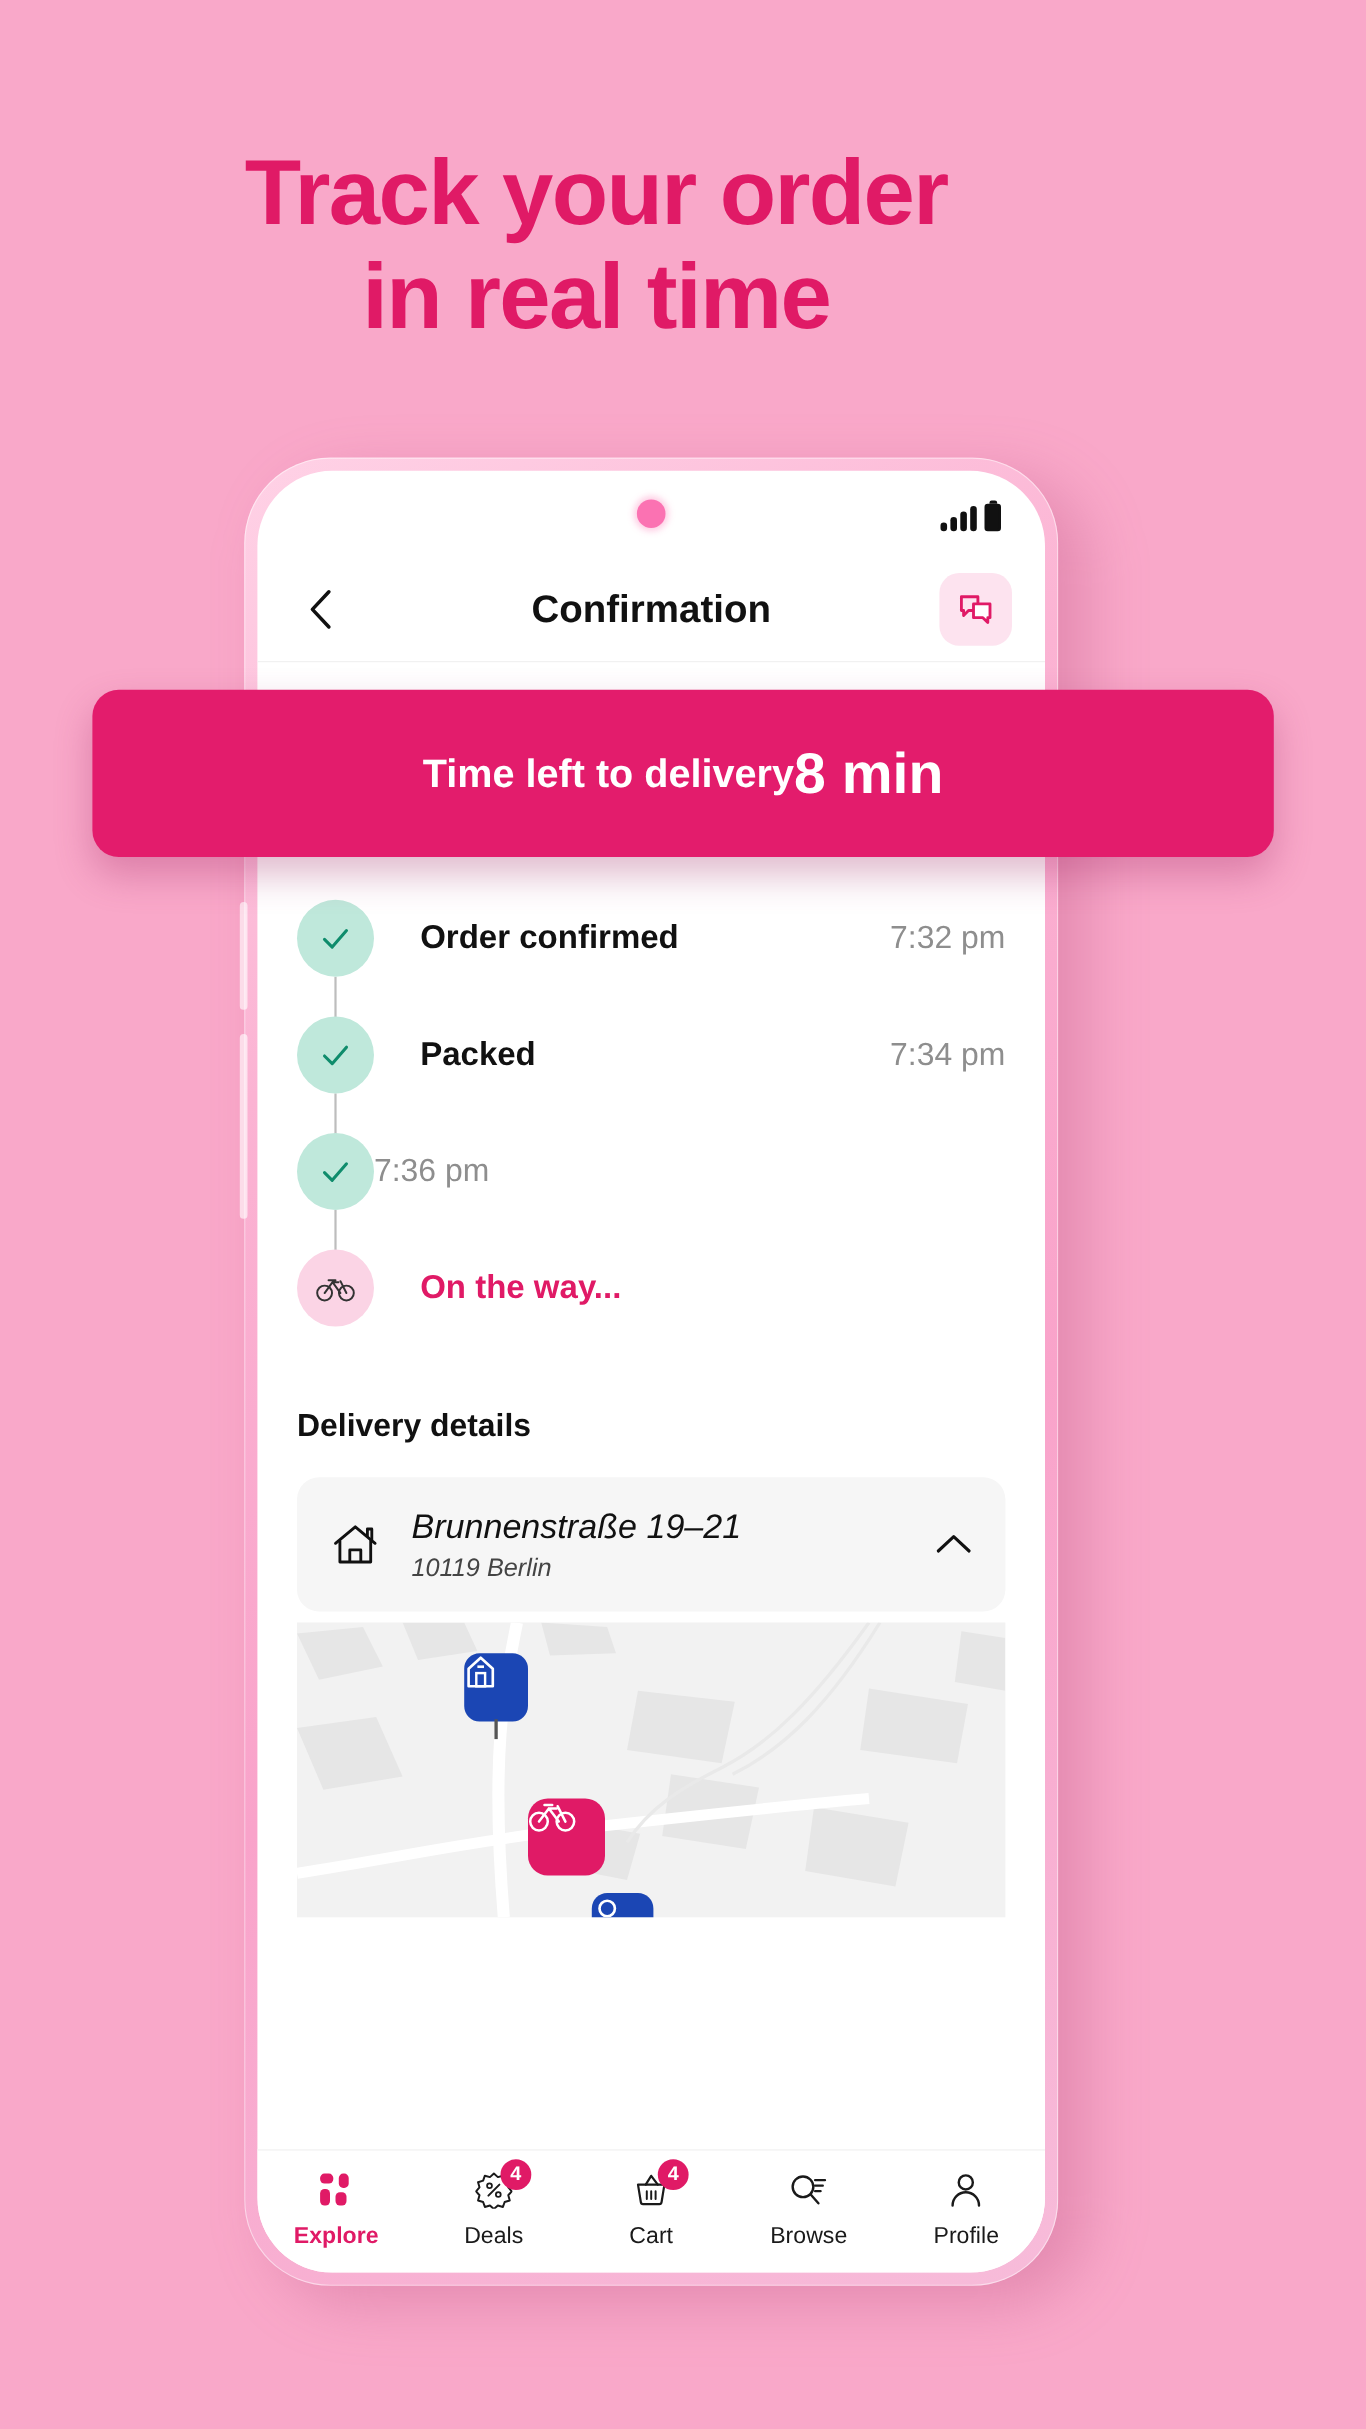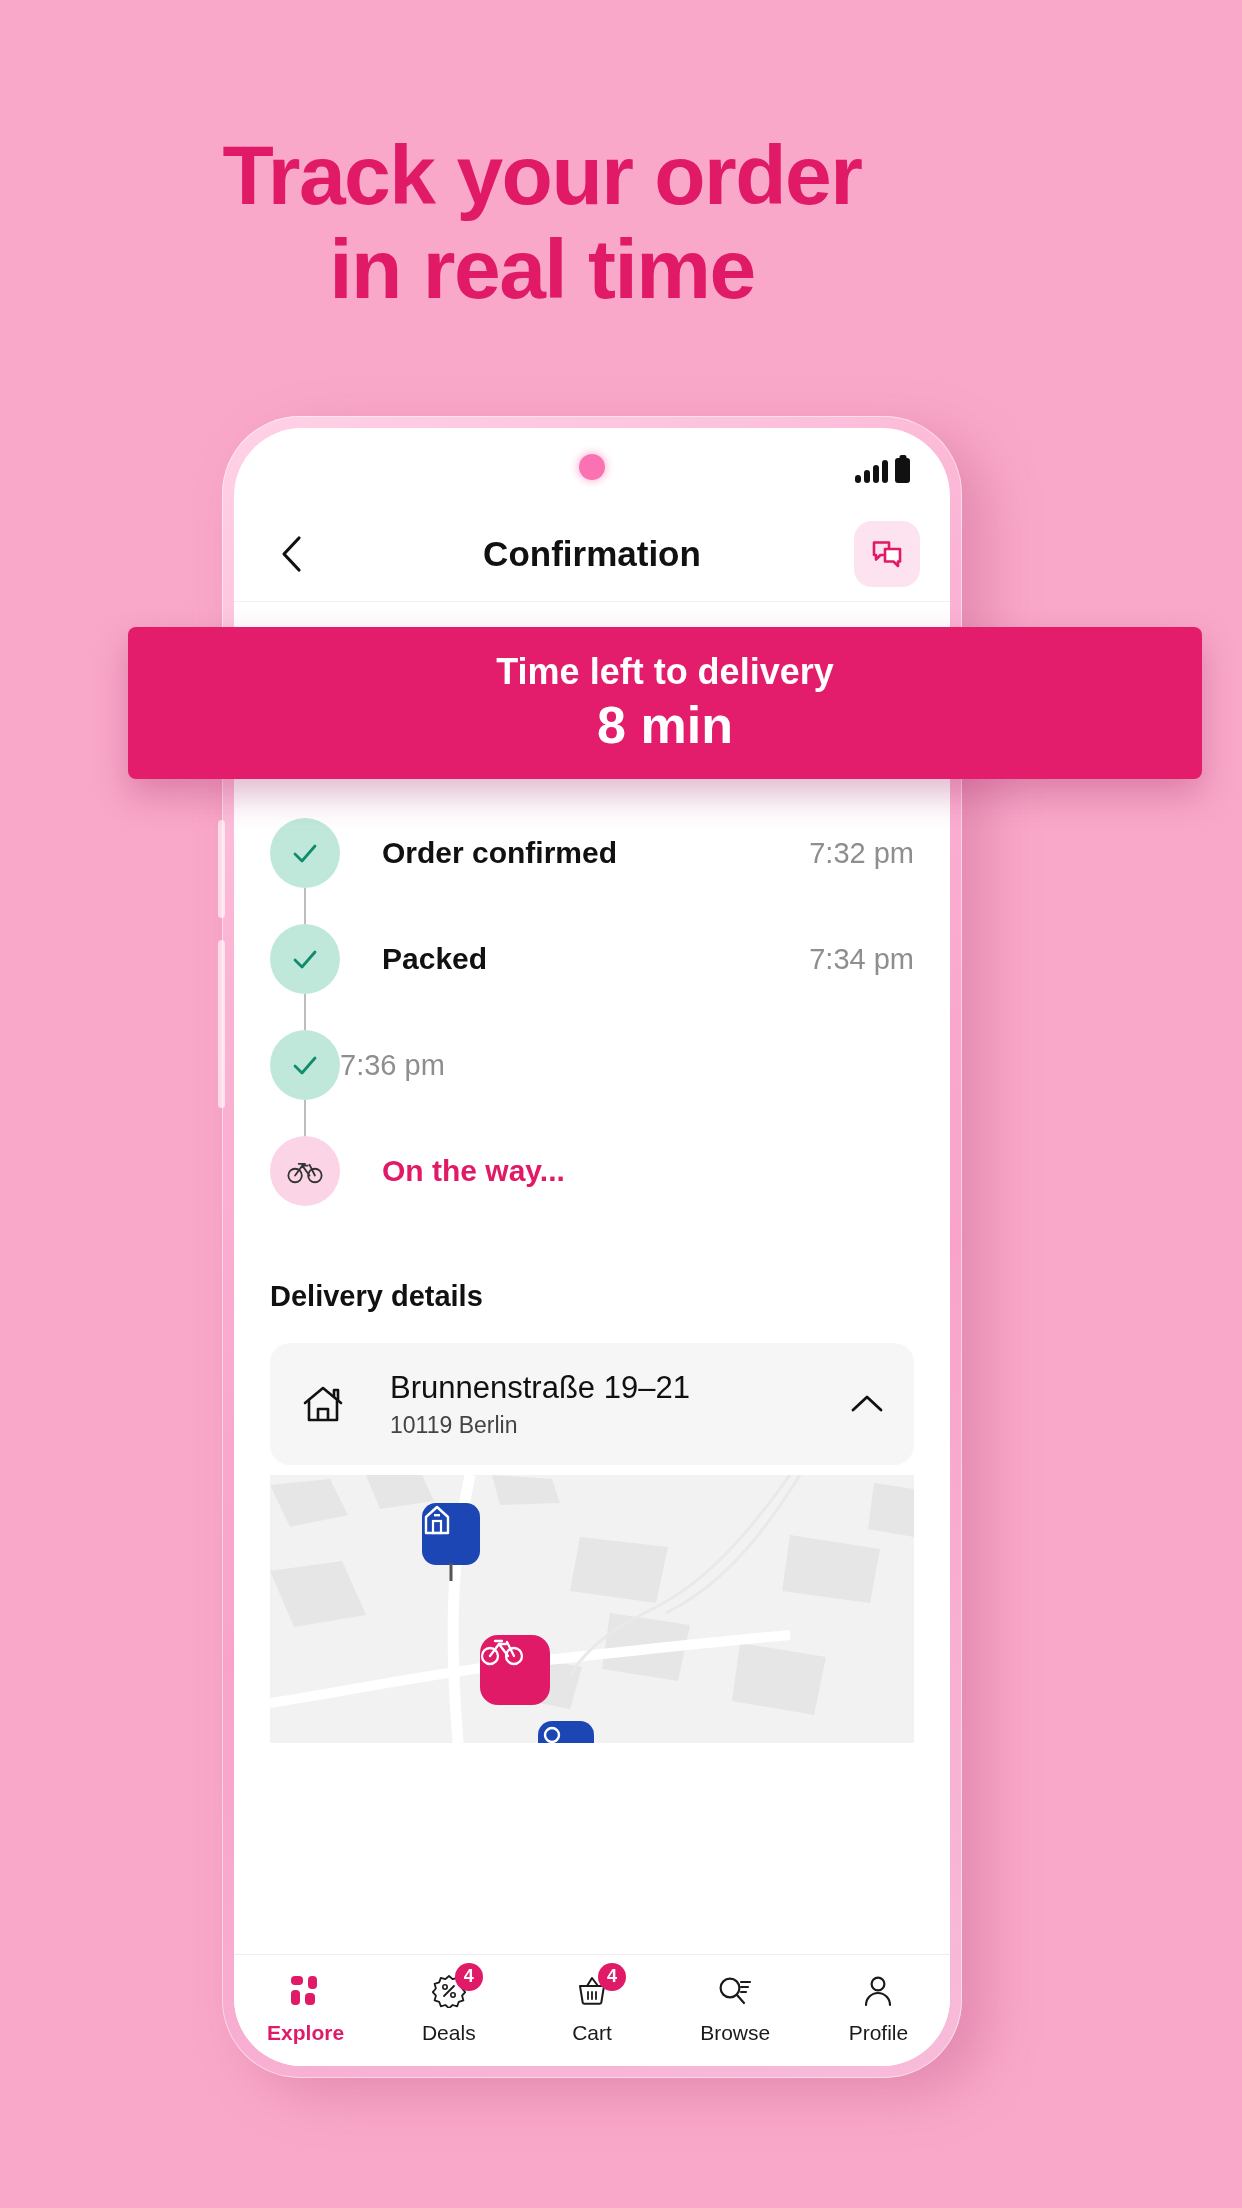--- a/index.html
+++ b/index.html
@@ -157,21 +157,21 @@
     font-size: 29px; font-weight: 700; color: #111;
   }
   .addr-card {
     margin: 30px 36px 0 36px;
     background: #F6F6F6;
     border-radius: 20px;
     padding: 26px 30px;
     display: flex; align-items: center;
     cursor: pointer;
   }
-  .addr-text { margin-left: 44px; flex: 1; }
+  .addr-text { margin-left: 28px; flex: 1; font-style: italic; }
   .addr-line1 { font-size: 31px; color: #111; line-height: 1.25; }
   .addr-line2 { font-size: 23px; color: #444; margin-top: 4px; }
 
   
   .map {
     position: relative;
     margin: 10px 36px 0 36px;
     height: 268px;
     background: #F2F2F2;
     overflow: hidden;
@@ -236,27 +236,26 @@
     color: #fff; font-size: 18px; font-weight: 700;
     display: flex; align-items: center; justify-content: center;
     padding: 0 6px;
   }
 
   
   .banner {
     position: absolute;
     left: 84px; top: 627px;
     width: 1074px; height: 152px;
-    border-radius: 8px;
+    border-radius: 24px;
     background: #E31C6C;
     box-shadow: 0 16px 34px rgba(160,40,100,0.32);
-    display: flex; flex-direction: column;
+    display: flex; flex-direction: row;
     align-items: center; justify-content: center;
     z-index: 50;
-    margin-left: 44px;
   }
   .banner-sub { font-size: 36px; font-weight: 700; color: #fff; }
   .banner-main { font-size: 52px; font-weight: 700; color: #fff; margin-top: 2px; }
 </style>
 </head>
 <body>
 
 <div class="headline">
   <span class="l1">Track your order</span>
   <span class="l2">in real time</span>

